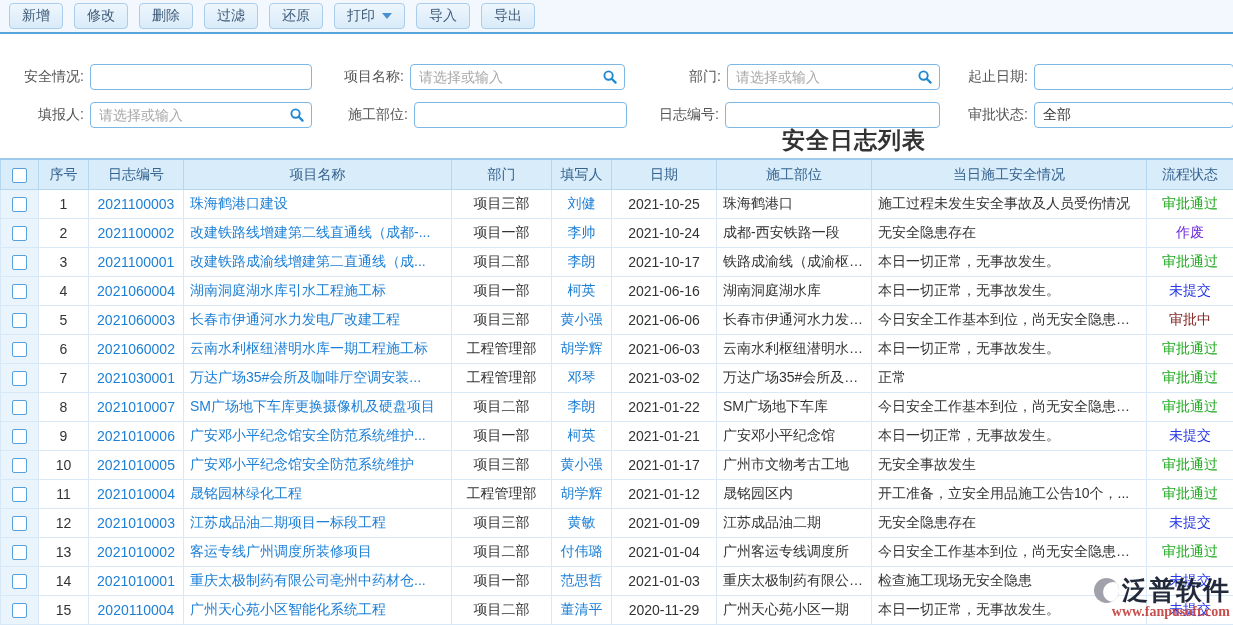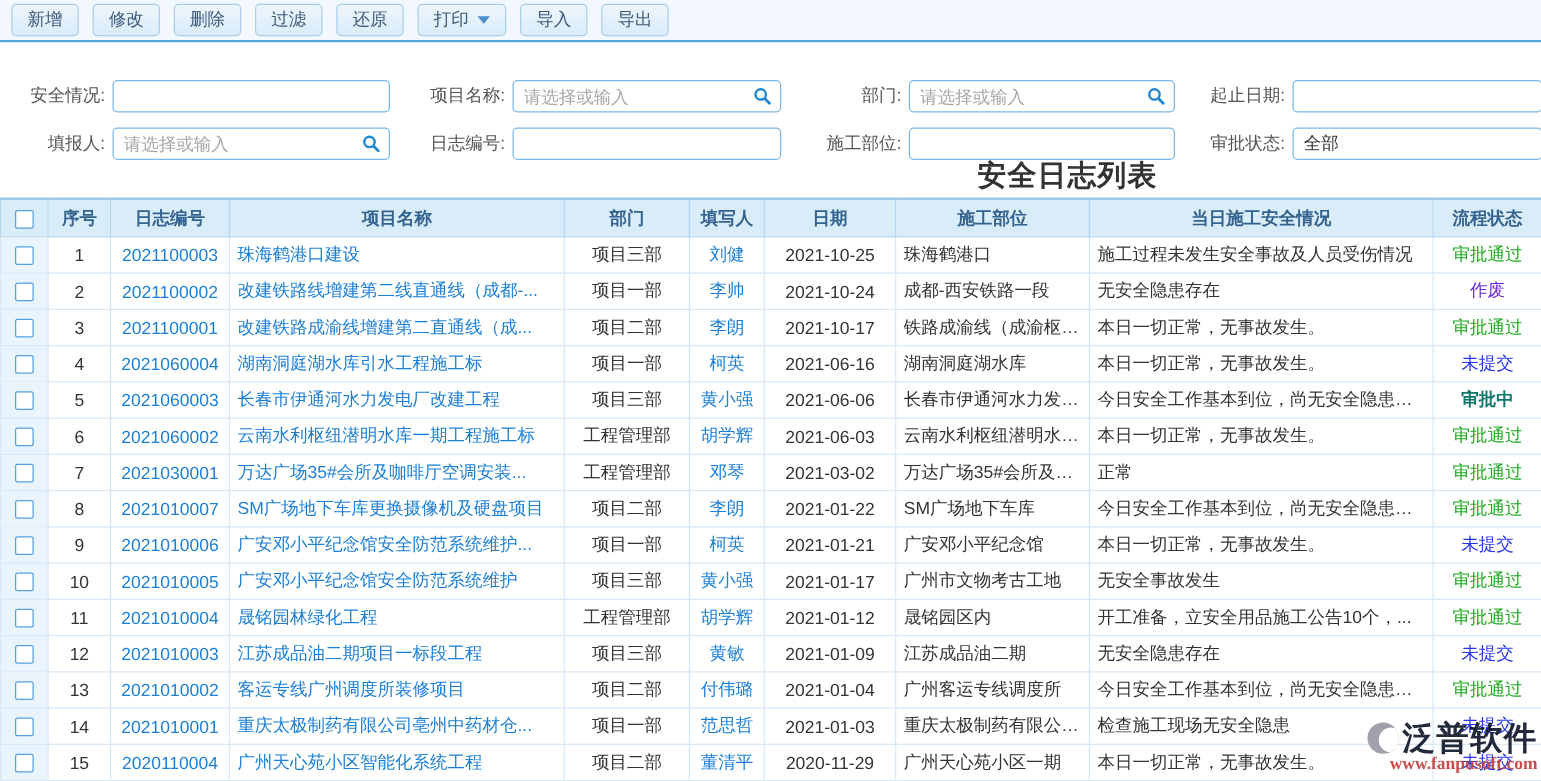--- a/index.html
+++ b/index.html
@@ -32,21 +32,21 @@
   .finput::placeholder{color:#a8a8a8;}
   .f0 .finput{width:222px;} .f1 .finput{width:215px;} .f2 .finput{width:213px;} .f3 .finput{width:200px;}
   .sicon{position:absolute;right:7px;width:16px;height:16px;cursor:pointer;}
 
   
   .title-band{height:40px;position:relative;}
   .page-title{position:absolute;left:782px;top:7px;font-size:23px;font-weight:bold;color:#333;letter-spacing:1px;}
 
   
   .grid{width:1233px;border-collapse:collapse;table-layout:fixed;}
-  .grid th{height:29px;background:var(--header-bg);color:var(--header-text);font-weight:bold;
+  .grid th{height:29px;background:var(--header-bg);color:var(--header-text);font-weight:normal;
     border:1px solid #b5d6ef;border-top:2px solid #9dc9ec;font-size:14px;padding:0;overflow:hidden;white-space:nowrap;}
   .grid td{height:28px;border:1px solid var(--grid-line);background:#fff;padding:0 6px;
     overflow:hidden;white-space:nowrap;text-overflow:ellipsis;font-size:14px;}
   .grid td.c0{background:#eaf4fc;text-align:center;padding:0;}
   .grid td.center{text-align:center;}
   col.c0{width:38px;} col.c1{width:50px;} col.c2{width:95px;} col.c3{width:268px;} col.c4{width:100px;}
   col.c5{width:60px;} col.c6{width:105px;} col.c7{width:155px;} col.c8{width:275px;} col.c9{width:87px;}
   .cb{display:inline-block;width:13px;height:13px;border:1px solid var(--cb-border);border-radius:2px;
     background:#fff;vertical-align:middle;cursor:pointer;}
   .link{color:var(--link);cursor:pointer;text-decoration:none;}
@@ -131,28 +131,28 @@
         <div class="fgroup f0">
           <span class="flabel">填报人:</span>
           <span class="iwrap">
             <input class="finput has-icon" placeholder="请选择或输入" style="">
             <svg viewBox="0 0 20 20" class="sicon">
               <circle cx="8.2" cy="8.2" r="5.2" fill="none" stroke="#1e88d2" stroke-width="2.4"></circle>
               <line x1="12.4" y1="12.4" x2="17" y2="17" stroke="#1e88d2" stroke-width="2.8" stroke-linecap="round"></line>
             </svg>
           </span>
         </div>
+        <div class="fgroup f2">
+          <span class="flabel">施工部位:</span>
+          <span class="iwrap">
+            <input class="finput" style="">
+          </span>
+        </div>
         <div class="fgroup f1">
           <span class="flabel">日志编号:</span>
-          <span class="iwrap">
-            <input class="finput" style="">
-          </span>
-        </div>
-        <div class="fgroup f2">
-          <span class="flabel">施工部位:</span>
           <span class="iwrap">
             <input class="finput" style="">
           </span>
         </div>
         <div class="fgroup f3">
           <span class="flabel">审批状态:</span>
           <span class="iwrap">
             <input class="finput" value="全部" style="">
           </span>
         </div>
@@ -242,21 +242,21 @@
         <tr>
           <td class="c0"><span class="cb"></span></td>
           <td class="c1 center">5</td>
           <td class="c2 center"><a class="link">2021060003</a></td>
           <td class="c3"><a class="link">长春市伊通河水力发电厂改建工程</a></td>
           <td class="c4 center">项目三部</td>
           <td class="c5 center"><a class="link">黄小强</a></td>
           <td class="c6 center">2021-06-06</td>
           <td class="c7">长春市伊通河水力发电厂</td>
           <td class="c8">今日安全工作基本到位，尚无安全隐患存在</td>
-          <td class="c9 center"><span class="status" style="color: #0f766e; font-weight: bold;">审批中</span></td>
+          <td class="c9 center"><span class="status" style="color: #7f1d1d;">审批中</span></td>
         </tr>
         <tr>
           <td class="c0"><span class="cb"></span></td>
           <td class="c1 center">6</td>
           <td class="c2 center"><a class="link">2021060002</a></td>
           <td class="c3"><a class="link">云南水利枢纽潜明水库一期工程施工标</a></td>
           <td class="c4 center">工程管理部</td>
           <td class="c5 center"><a class="link">胡学辉</a></td>
           <td class="c6 center">2021-06-03</td>
           <td class="c7">云南水利枢纽潜明水库...</td>

